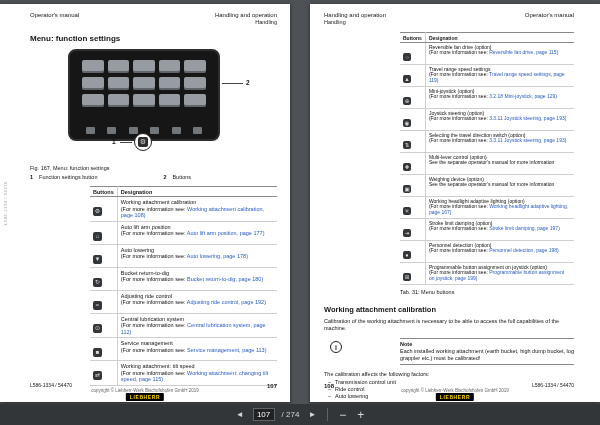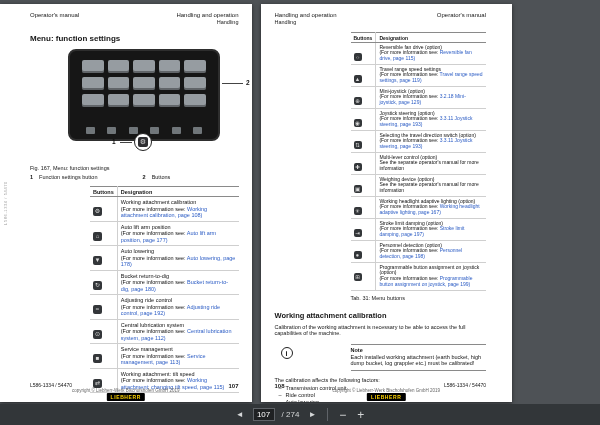--- a/index.html
+++ b/index.html
@@ -1,19 +1,19 @@
 <!DOCTYPE html>
 <html><head>
 <meta charset="utf-8">
 <style>
   * { margin:0; padding:0; box-sizing:border-box; }
   html,body { width:600px; height:425px; overflow:hidden; }
   body { background:#4e5256; font-family:"Liberation Sans", sans-serif; color:#161616; position:relative; }
 
-  .pages { position:absolute; top:4px; left:0; width:512px; display:flex; justify-content:space-between; gap:9px; }
+  .pages { position:absolute; top:4px; left:0; width:600px; display:flex; justify-content:space-between; gap:9px; }
   .page { width:290px; height:398px; background:#fff; position:relative; overflow:hidden; box-shadow:0 1px 4px rgba(0,0,0,.55); }
 
   .content { position:absolute; top:8px; bottom:0; }
   .content.lft { left:30px; right:13px; }
   .content.rgt { left:14px; right:26px; }
 
   .edge-text { position:absolute; left:3px; top:50%; transform:translateY(-50%) rotate(180deg); writing-mode:vertical-rl; font-size:4px; color:#999; letter-spacing:.6px; }
 
   .hdr { display:flex; justify-content:space-between; font-size:6px; line-height:7px; }
   .hdr .stack { display:flex; flex-direction:column; }

